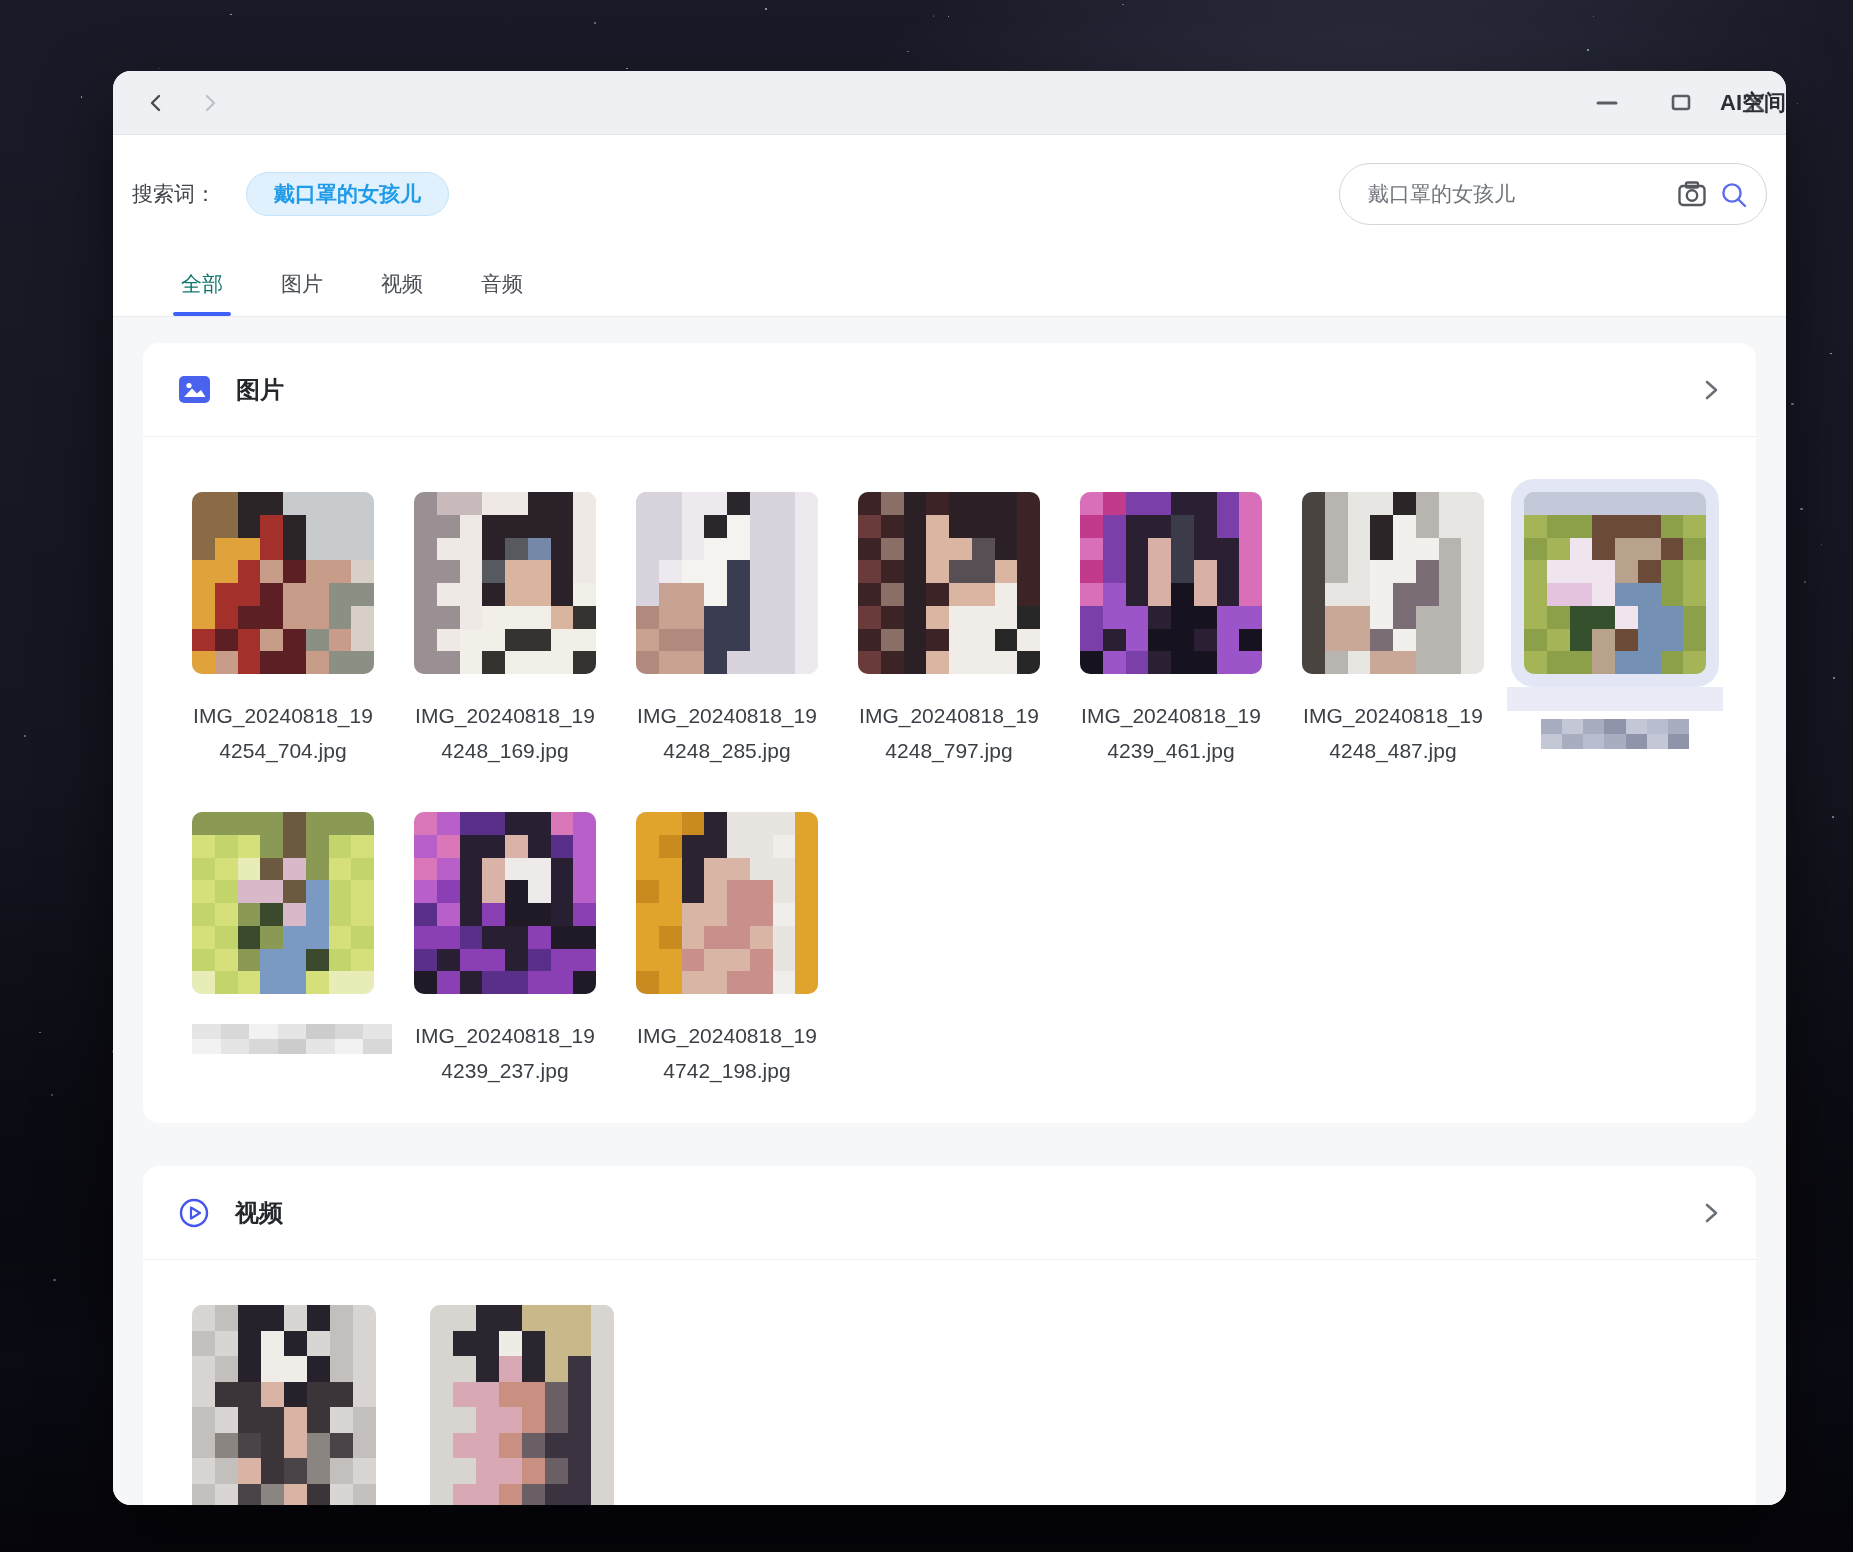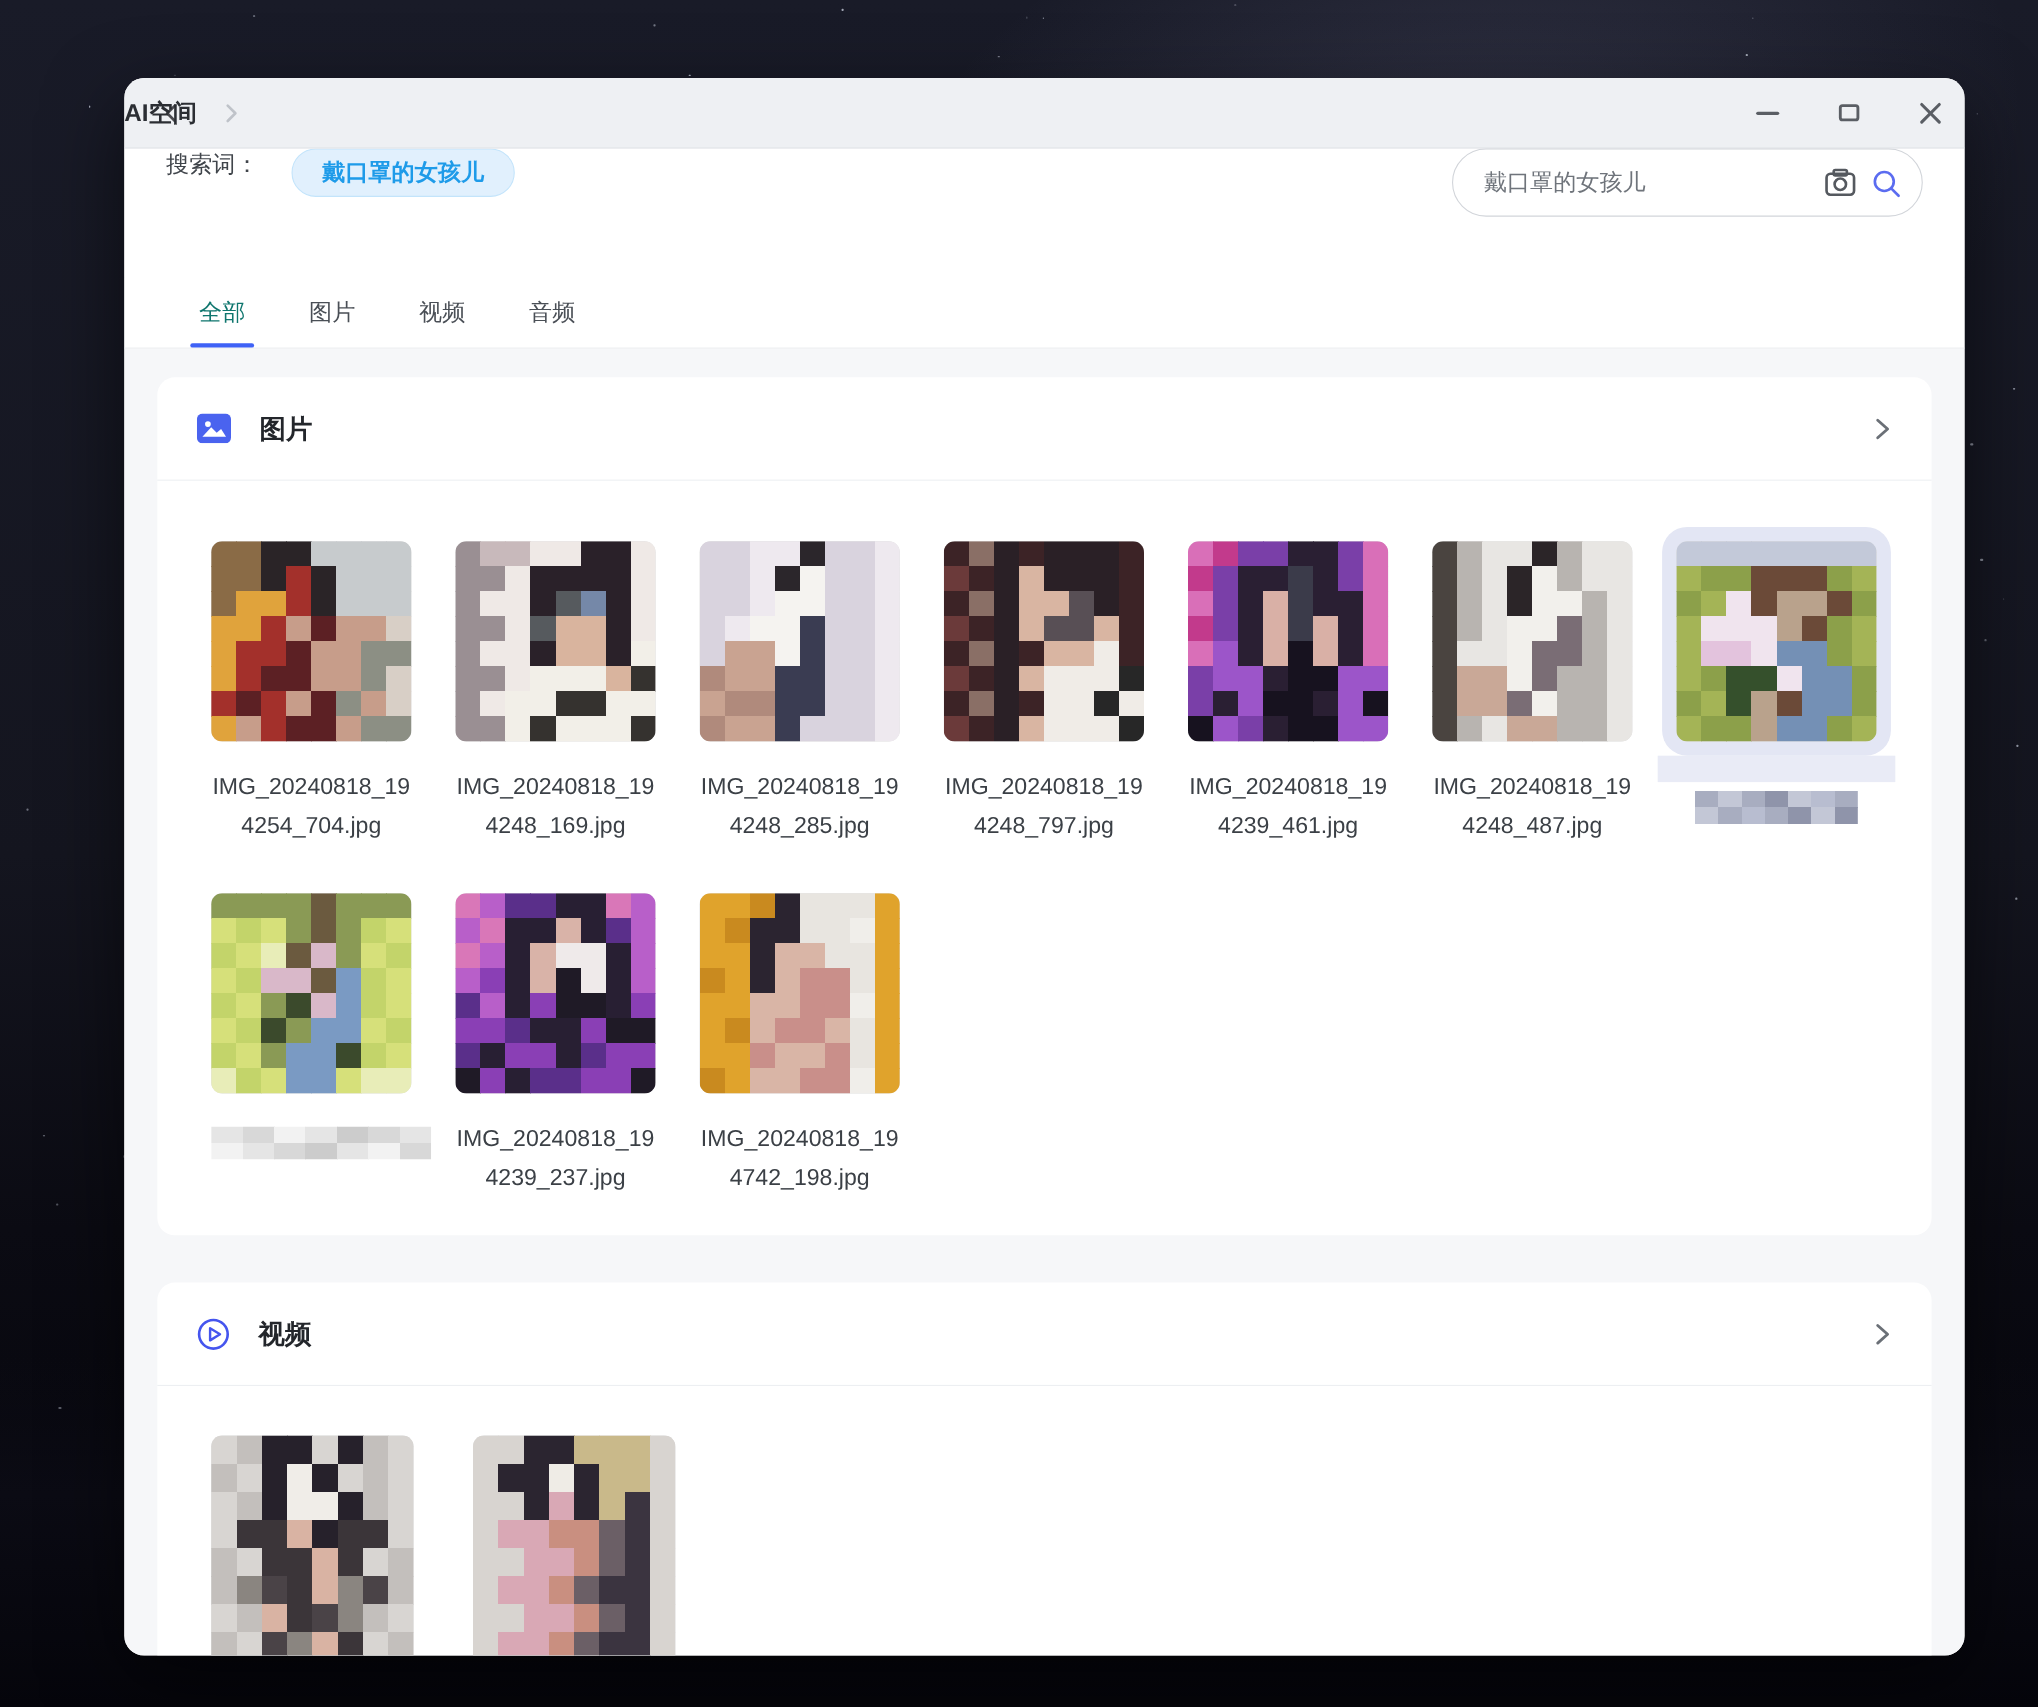--- a/index.html
+++ b/index.html
@@ -18,26 +18,26 @@
   .star { position:absolute; background:#ccd2e0; border-radius:50%; }
 
   
   .window { position:absolute; left:113px; top:71px; width:1673px; height:1434px;
     background:#fff; border-radius:18px; overflow:hidden;
     box-shadow:0 25px 70px rgba(0,0,0,.55); display:flex; flex-direction:column; }
 
   .titlebar { height:64px; flex:0 0 64px; background:#eef0f3; border-bottom:1px solid #e2e4e8;
     display:flex; align-items:center; position:relative; padding:0 18px 0 26px; }
   .nav-btn { width:34px; height:34px; display:flex; align-items:center; justify-content:center; }
-  .win-title { position:absolute; left:0; right:0; text-align:left;
+  .win-title { position:absolute; left:0; right:0; text-align:right;
     font-size:22px; font-weight:bold; color:#2b2e33; pointer-events:none; }
   .win-controls { margin-left:auto; display:flex; align-items:center; gap:48px; }
   .win-controls .ctrl { width:26px; height:26px; display:flex; align-items:center; justify-content:center; }
 
-  .search-row { height:117px; flex:0 0 117px; background:#fff; display:flex; padding:0 38px; }
+  .search-row { height:117px; flex:0 0 117px; background:#fff; display:flex; align-items:center; padding:0 19px; }
   .search-label { font-size:21px; color:#40454b; }
   .search-tag { margin-left:30px; height:44px; padding:0 27px; display:flex; align-items:center;
     background:#e1f0fd; border:1px solid #c3e4fb; border-radius:22px;
     color:#1e9be9; font-size:21px; font-weight:bold; }
   .search-box { margin-left:auto; position:relative; width:428px; height:62px; }
   .search-input { width:100%; height:100%; border:1.5px solid #d2d5da; border-radius:31px;
     padding:0 92px 0 28px; font-size:21px; color:#6f747b; background:#fff; outline:none;
     font-family:inherit; }
   .search-box .cam { position:absolute; right:60px; top:17px; }
   .search-box .mag { position:absolute; right:18px; top:17px; }

